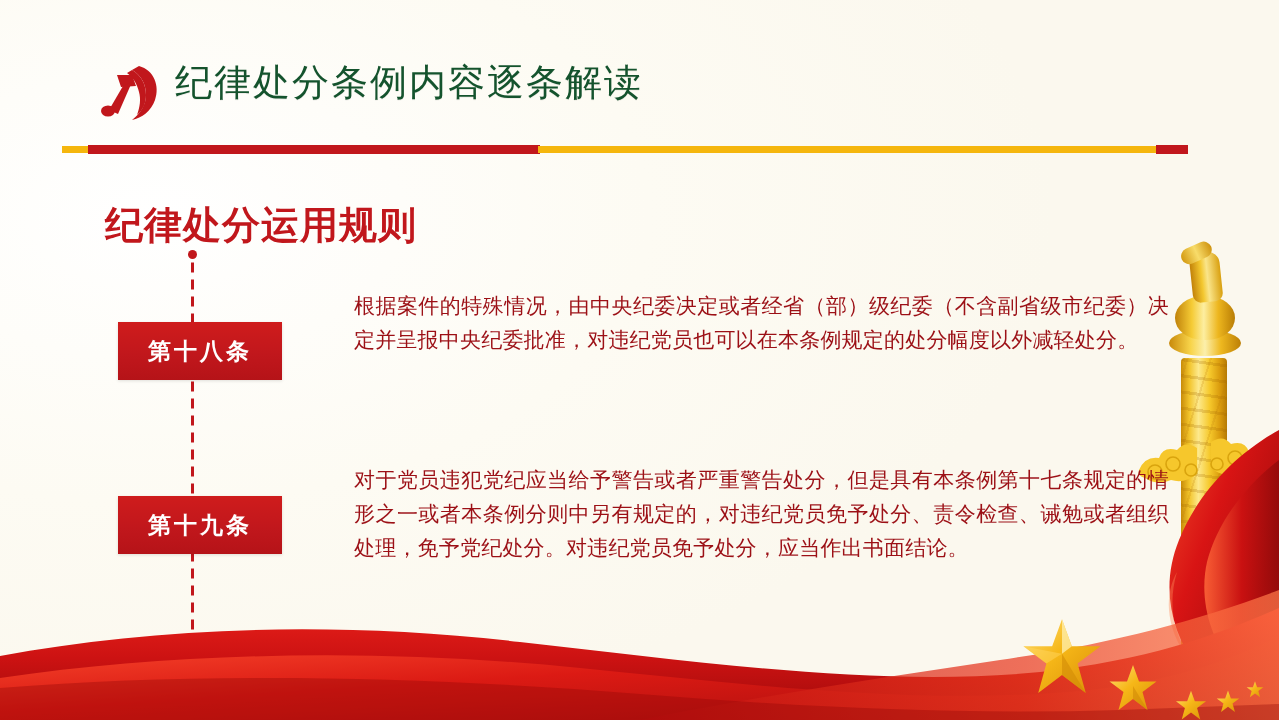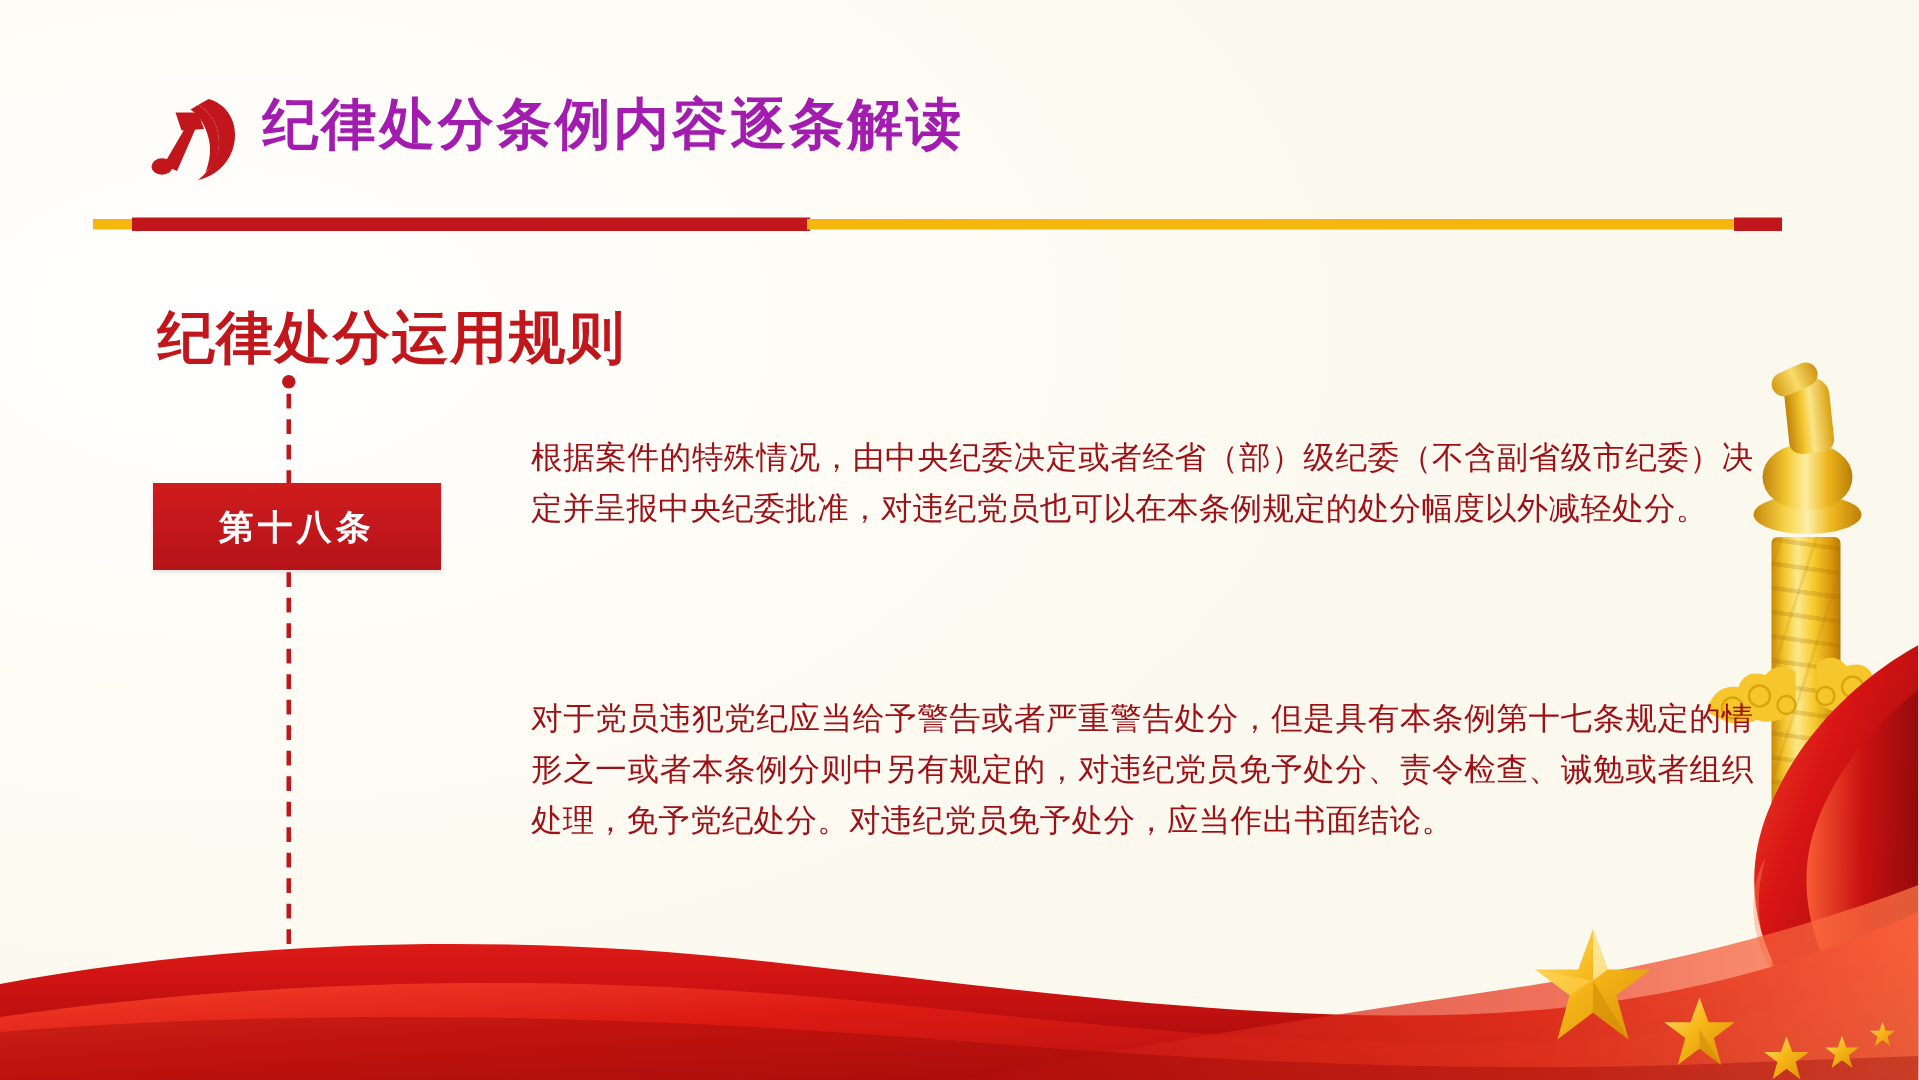--- a/index.html
+++ b/index.html
@@ -19,21 +19,21 @@
 
   
   .header{
     position:absolute;left:0;top:40px;width:1279px;height:120px;z-index:6;
   }
   .emblem{
     position:absolute;left:96px;top:22px;width:70px;height:62px;
   }
   .header-title{
     position:absolute;left:175px;top:18px;
-    font-size:37px;font-weight:bold;color:#a21caf;
+    font-size:37px;font-weight:normal;color:#14532d;
     letter-spacing:2px;white-space:nowrap;
     text-shadow:0 1px 0 rgba(0,0,0,.06);
   }
   
   .rule-wrap{
     position:absolute;left:0;top:145px;width:1279px;height:9px;z-index:6;
   }
   .rule-yellow-left{position:absolute;left:62px;top:1px;width:28px;height:7px;background:#f5b60d;}
   .rule-red{position:absolute;left:88px;top:0;width:452px;height:9px;background:#c1171c;}
   .rule-yellow-main{position:absolute;left:538px;top:1px;width:620px;height:7px;background:#f5b60d;}
@@ -63,21 +63,21 @@
   }
   .tl-arrow{
     position:absolute;left:-1px;top:408px;width:0;height:0;
     border-left:6px solid transparent;border-right:6px solid transparent;
     border-top:14px solid #c1171c;
   }
 
   
   .row{position:absolute;z-index:5;}
   .badge{
-    position:absolute;left:0;top:0;width:192px;height:58px;
+    position:absolute;left:16px;top:0;width:164px;height:58px;
     background:linear-gradient(180deg,#cf1c1c 0%,#c1171c 55%,#b51318 100%);
     display:flex;align-items:center;justify-content:center;
     color:#ffffff;font-size:23px;font-weight:bold;letter-spacing:3px;
     box-shadow:0 1px 3px rgba(0,0,0,.12);
   }
   .body-text{
     position:absolute;left:240px;top:-33px;width:815px;
     font-size:21px;line-height:34px;color:#9c1016;
     letter-spacing:0.2px;text-align:justify;margin-left:12px;
   }
@@ -164,20 +164,21 @@
   <div class="tl-line"></div>
   <div class="tl-arrow"></div>
 </div>
 
 <div class="row" style="left:102px;top:322px;width:960px;height:60px;">
   <div class="badge">第十八条</div>
   <div class="body-text">根据案件的特殊情况，由中央纪委决定或者经省（部）级纪委（不含副省级市纪委）决定并呈报中央纪委批准，对违纪党员也可以在本条例规定的处分幅度以外减轻处分。</div>
 </div>
 
 <div class="row" style="left:102px;top:496px;width:960px;height:60px;">
+  <div class="badge">第十九条</div>
   <div class="body-text">对于党员违犯党纪应当给予警告或者严重警告处分，但是具有本条例第十七条规定的情形之一或者本条例分则中另有规定的，对违纪党员免予处分、责令检查、诫勉或者组织处理，免予党纪处分。对违纪党员免予处分，应当作出书面结论。</div>
 </div>
 
 <div class="huabiao">
   <div class="hb-shaft"></div>
 
   <svg class="hb-cloud" viewBox="0 0 134 60">
     <g fill="#f6c72c">
       <path d="M2 34 q6 -14 20 -12 q4 -12 18 -8 q8 -10 20 -2 l0 26 q-12 10 -26 6 q-14 6 -26 -2 q-8 -2 -6 -8 Z"></path>
       <path d="M132 28 q-6 -14 -20 -12 q-4 -12 -18 -8 q-8 -10 -20 -2 l0 26 q12 10 26 6 q14 6 26 -2 q8 -2 6 -8 Z"></path>

